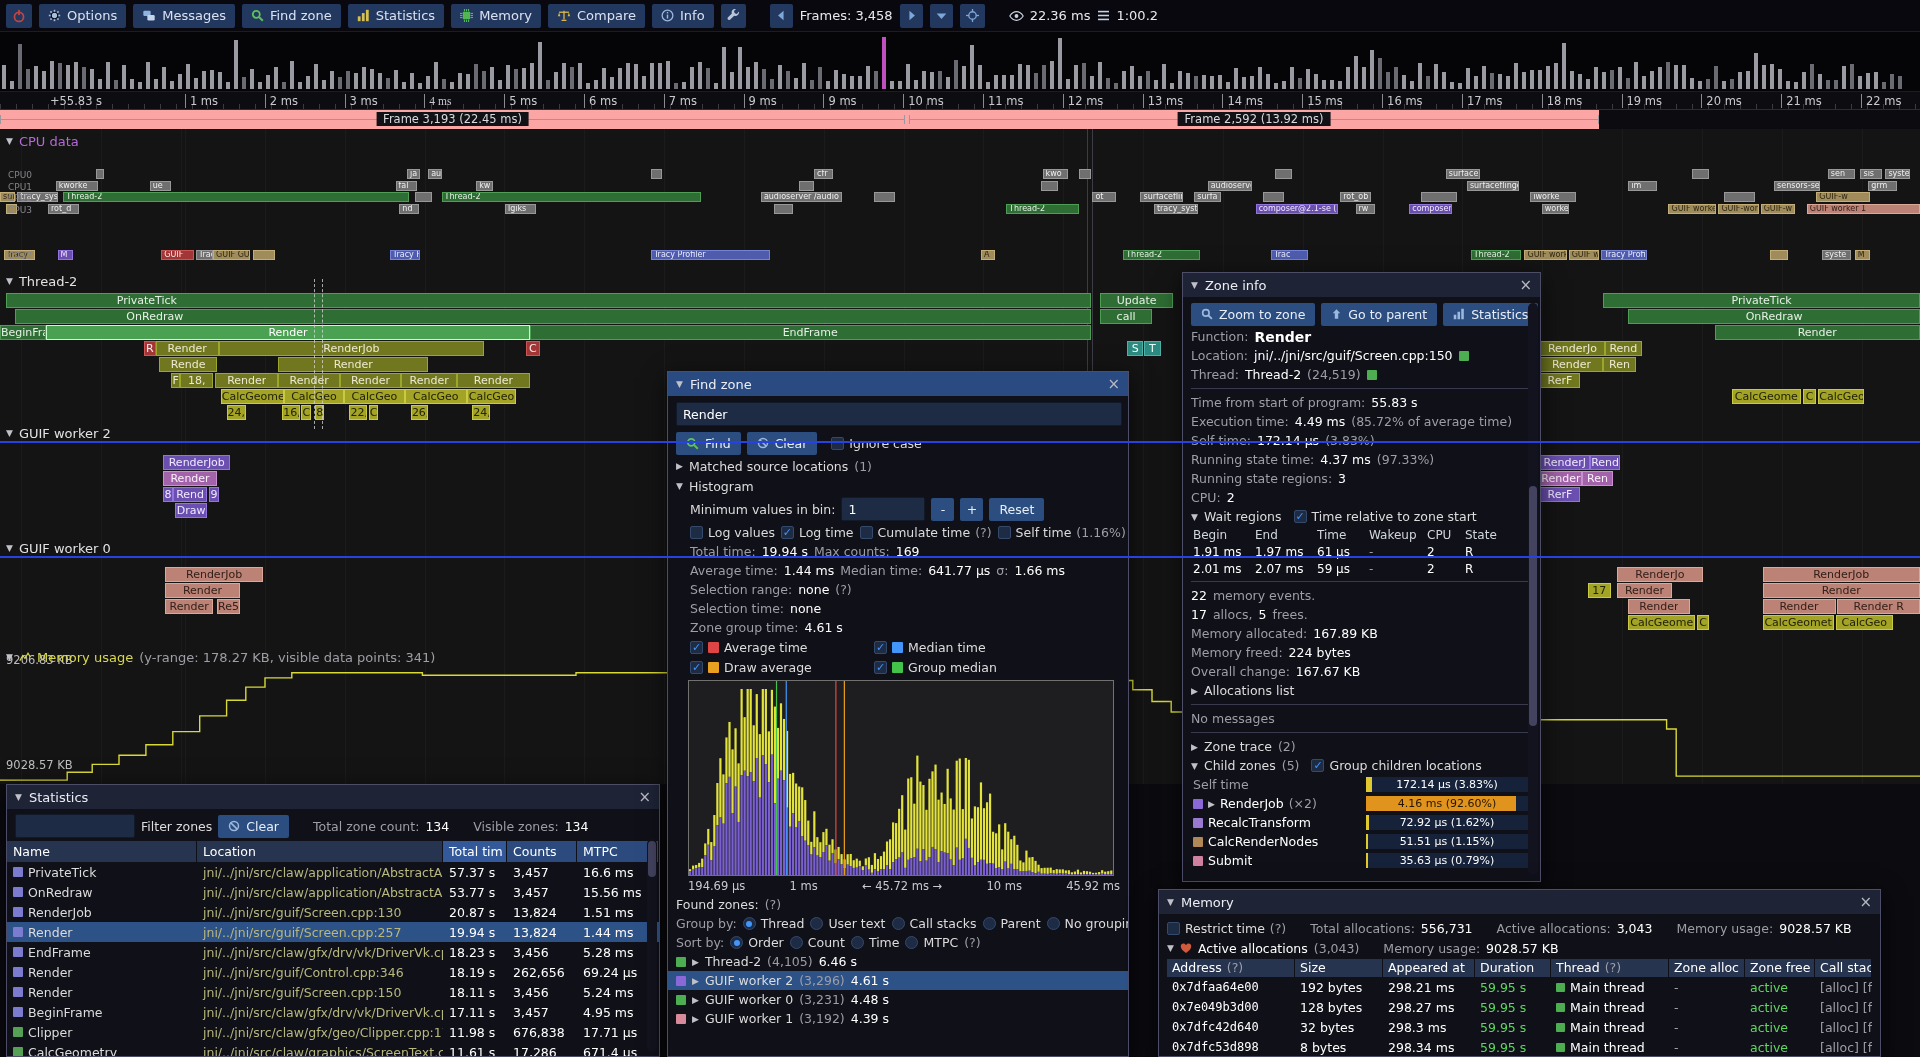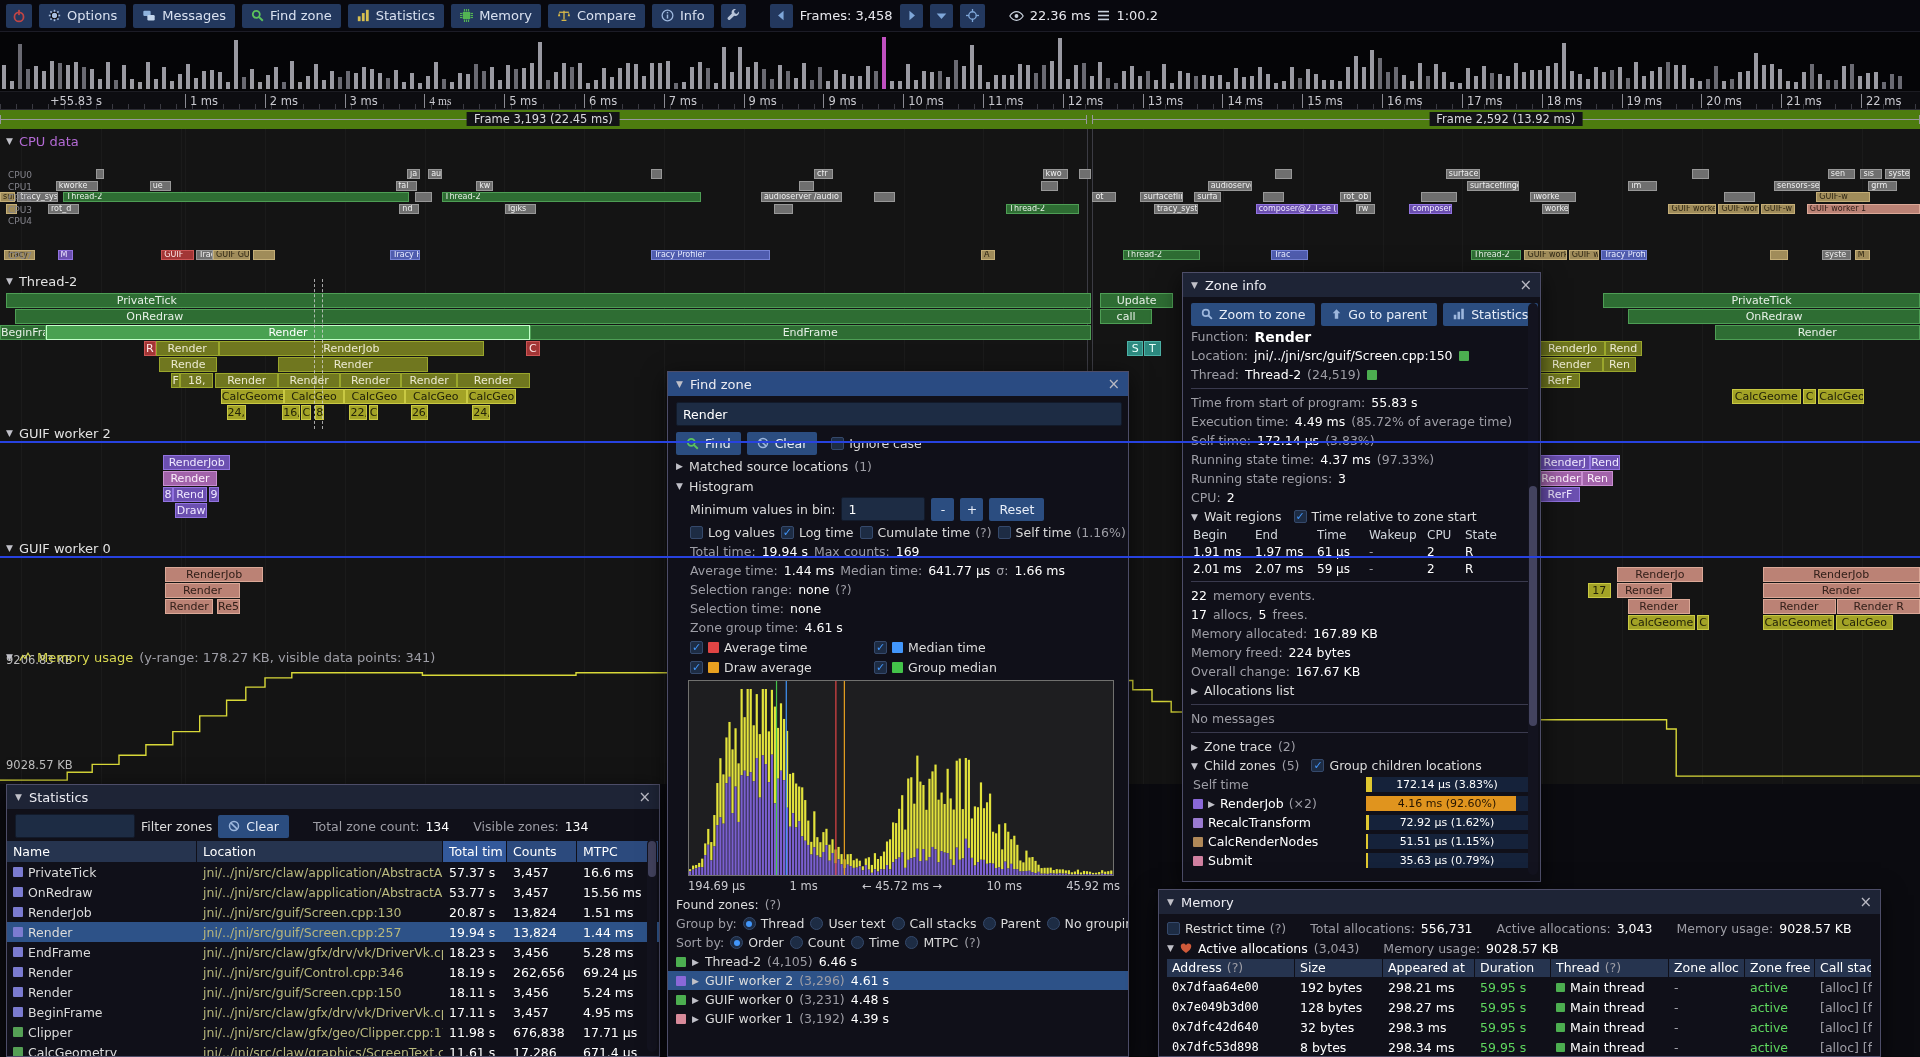--- a/index.html
+++ b/index.html
@@ -23,21 +23,21 @@
   
   #frame-strip{position:absolute;left:0;top:32px;width:1920px;height:60px;background:#050507;overflow:hidden;border-bottom:1px solid #1c1c22}
   .fbar{position:absolute;bottom:2px;width:4px}
   
   #ruler{position:absolute;left:0;top:92px;width:1920px;height:18px;background:#0d0d11;border-bottom:1px solid #2c2c34;
     background-image:repeating-linear-gradient(90deg,#3a3a42 0 1px,transparent 1px 15.96px);
     background-size:100% 5px;background-position:0 100%;background-repeat:no-repeat}
   .rtick{position:absolute;top:2px;height:14px;line-height:14px;border-left:1px solid #8a8a92;padding-left:4px;font-size:11.5px;color:#c9c9cf;white-space:nowrap}
   .rlabel{position:absolute;top:2px;height:14px;line-height:14px;font-size:11.5px;color:#c9c9cf}
   
-  #frame-markers{position:absolute;left:0;top:110px;width:1920px;height:19px;background:#4d7c0f}
+  #frame-markers{position:absolute;left:0;top:110px;width:1599px;height:19px;background:#fca5a5}
   .fseg{position:absolute;top:9px;height:1px;background:#98989e}
   .fseg::before,.fseg::after{content:'';position:absolute;top:-4px;width:1px;height:9px;background:#98989e}
   .fseg::before{left:0}.fseg::after{right:0}
   .fseg-label{position:absolute;left:50%;top:0;transform:translate(-50%,-50%);background:#121216;padding:0 7px;font-size:11.5px;color:#dadade;white-space:nowrap}
   
   #timeline{position:absolute;left:0;top:129px;width:1920px;height:655px;background:#141414;overflow:hidden;
     background-image:repeating-linear-gradient(90deg,#1b1b1b 0 1px,transparent 1px 79.84px);background-position:185px 0}
   .sec-head{position:absolute;left:6px;height:16px;display:flex;align-items:center;gap:6px;font-size:13px;color:#e2e2e2;white-space:nowrap;z-index:3}
   .cpu-head{color:#b36ad4}
   .mem-head .memname{color:#d8d850}
@@ -631,23 +631,20 @@
         <div class="cpuzone z-g" style="left: 60.1%; width: 2.3%;">tracy_systrace</div>
         <div class="cpuzone z-p" style="left: 65.4%; width: 4.3%;">composer@2.1-se (Hw</div>
         <div class="cpuzone z-g" style="left: 70.6%; width: 1%;">rw</div>
         <div class="cpuzone z-p" style="left: 73.4%; width: 2.2%;">composer@</div>
         <div class="cpuzone z-g" style="left: 80.3%; width: 1.4%;">worke</div>
         <div class="cpuzone z-t" style="left: 86.9%; width: 2.5%;">GUIF worker 0</div>
         <div class="cpuzone z-t" style="left: 89.5%; width: 2.1%;">GUIF-work</div>
         <div class="cpuzone z-t" style="left: 91.7%; width: 1.8%;">GUIF-w</div>
         <div class="cpuzone z-s" style="left: 94.1%; width: 5.9%;">GUIF worker 1</div>
       </div>
-      <div class="cpurow" style="top: 86.4px;">
-        <span class="cpulabel">CPU4</span>
-      </div>
       <div class="cpurow" style="top: 121.2px;">
         <span class="cpulabel">CPU7</span>
         <div class="cpuzone z-t" style="left: 0.2%; width: 1.6%;">Tracy</div>
         <div class="cpuzone z-p" style="left: 3%; width: 0.8%;">M</div>
         <div class="cpuzone z-r" style="left: 8.4%; width: 1.7%;">GUIF</div>
         <div class="cpuzone z-g" style="left: 10.2%; width: 0.9%;">Tracy</div>
         <div class="cpuzone z-t" style="left: 11.1%; width: 1.9%;">GUIF GUIF wor</div>
         <div class="cpuzone z-t" style="left: 13.2%; width: 1.1%;"></div>
         <div class="cpuzone z-b" style="left: 20.3%; width: 1.6%;">Tracy F</div>
         <div class="cpuzone z-b" style="left: 33.9%; width: 6.2%;">Tracy Profiler</div>

